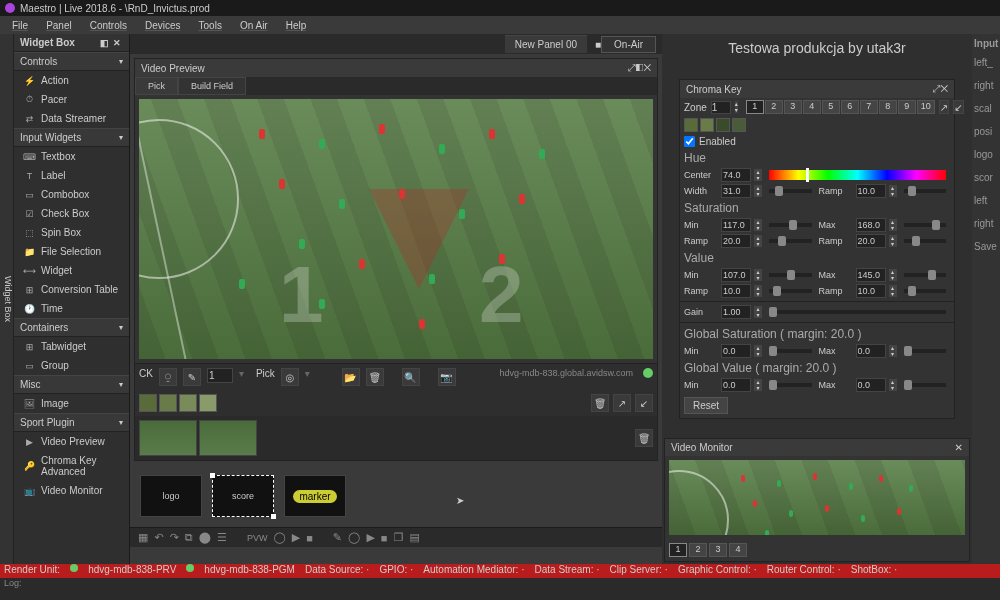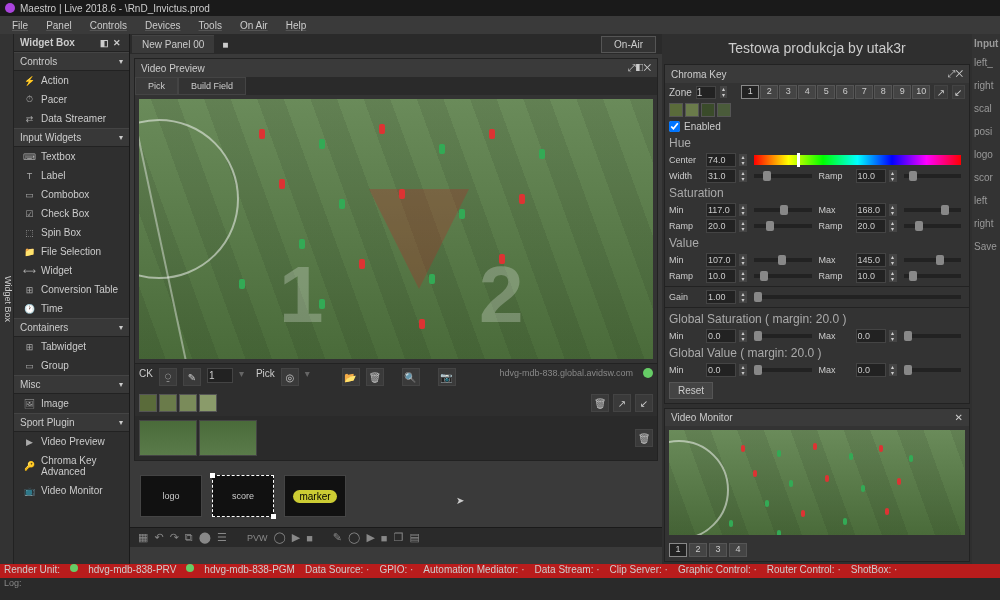--- a/index.html
+++ b/index.html
@@ -12,21 +12,21 @@
 .sidebar-tab{width:14px;background:#333;writing-mode:vertical-rl;text-align:center;padding:4px 0;border-right:1px solid #222;font-size:9px}
 .left{width:116px;background:#2f2f2f;border-right:1px solid #1a1a1a;display:flex;flex-direction:column}
 .panel-hdr{background:#333;padding:3px 6px;font-weight:bold;display:flex;align-items:center;justify-content:space-between;border-bottom:1px solid #222}
 .panel-hdr .icons{display:flex;gap:3px}
 .panel-hdr .icons span{width:10px;height:10px;cursor:pointer;font-size:9px}
 .sect-hdr{background:#383838;padding:3px 6px;display:flex;align-items:center;justify-content:space-between;border-top:1px solid #444;border-bottom:1px solid #222}
 .sect-hdr::after{content:"▾";font-size:8px}
 .item{padding:4px 6px 4px 10px;display:flex;align-items:center;gap:6px;cursor:move}
 .item .ic{width:11px;height:11px;display:flex;align-items:center;justify-content:center;font-size:9px;color:#aaa}
 .center{flex:1;background:#3a3a3a;display:flex;flex-direction:column}
-.tabs{height:20px;background:#2a2a2a;display:flex;align-items:center;padding:0 2px;justify-content:space-between}
+.tabs{height:20px;background:#2a2a2a;display:flex;align-items:center;padding:0 2px;justify-content:flex-end}
 .tab{background:#3a3a3a;padding:3px 10px;border-top:1px solid #444;margin-right:2px;font-size:10px}
 .onair{background:#333;border:1px solid #555;padding:2px 12px;font-size:10px;margin-right:4px}
 .vp{margin:4px;background:#333;border:1px solid #222;display:flex;flex-direction:column}
 .vp-hdr{background:#3a3a3a;padding:3px 6px;display:flex;justify-content:space-between;align-items:center}
 .vp-tabs{display:flex;background:#2a2a2a}
 .vp-tab{padding:3px 12px;background:#333;border:1px solid #444;font-size:9px;cursor:pointer}
 .vp-tab.active{background:#3a3a3a}
 .video{margin:4px;height:260px;position:relative;overflow:hidden;background:linear-gradient(0deg,#4a6b3a,#5a7b4a 50%,#6a8b5a)}
 .field-stripe{position:absolute;width:100%;height:100%;background:repeating-linear-gradient(70deg,rgba(0,0,0,0.08) 0px,rgba(0,0,0,0.08) 25px,transparent 25px,transparent 50px)}
 .field-line{position:absolute;border:2px solid rgba(255,255,255,0.5)}
@@ -43,21 +43,21 @@
 .thumbs{display:flex;gap:2px;padding:4px;background:#2a2a2a}
 .thumb{width:58px;height:36px;background:linear-gradient(#4a6b3a,#5a7b4a);border:1px solid #444}
 .overlays{display:flex;gap:10px;padding:10px;background:#3a3a3a}
 .ov{width:62px;height:42px;background:#111;border:1px solid #444;display:flex;align-items:center;justify-content:center;font-size:9px;color:#ccc}
 .ov.sel{border:1px dashed #fff;position:relative}
 .ov.sel::before,.ov.sel::after{content:"";position:absolute;width:5px;height:5px;background:#fff}
 .ov.sel::before{top:-3px;left:-3px}
 .ov.sel::after{bottom:-3px;right:-3px}
 .right{width:310px;background:#2f2f2f;display:flex;flex-direction:column}
 .prod-title{text-align:center;padding:6px;font-size:14px}
-.ck{margin:2px;background:#333;border:1px solid #222}
+.ck{margin:17px;background:#333;border:1px solid #222}
 .ck-row{display:flex;align-items:center;padding:2px 4px;gap:4px}
 .zone-btn{width:18px;height:14px;background:#444;border:1px solid #555;text-align:center;font-size:9px;cursor:pointer}
 .zone-btn.active{background:#222;border-color:#888}
 .ck-sw{display:flex;gap:2px;padding:2px 4px}
 .ck-sw div{width:14px;height:14px;border:1px solid #555}
 .ck-chk{display:flex;align-items:center;gap:4px;padding:2px 4px}
 .ck-chk input{width:11px;height:11px}
 .param{display:flex;align-items:center;padding:1px 4px;gap:3px;font-size:9px}
 .param label{width:34px;font-size:9px}
 .param input{width:30px;background:#222;border:1px solid #444;color:#ccc;font-size:9px;padding:1px}

